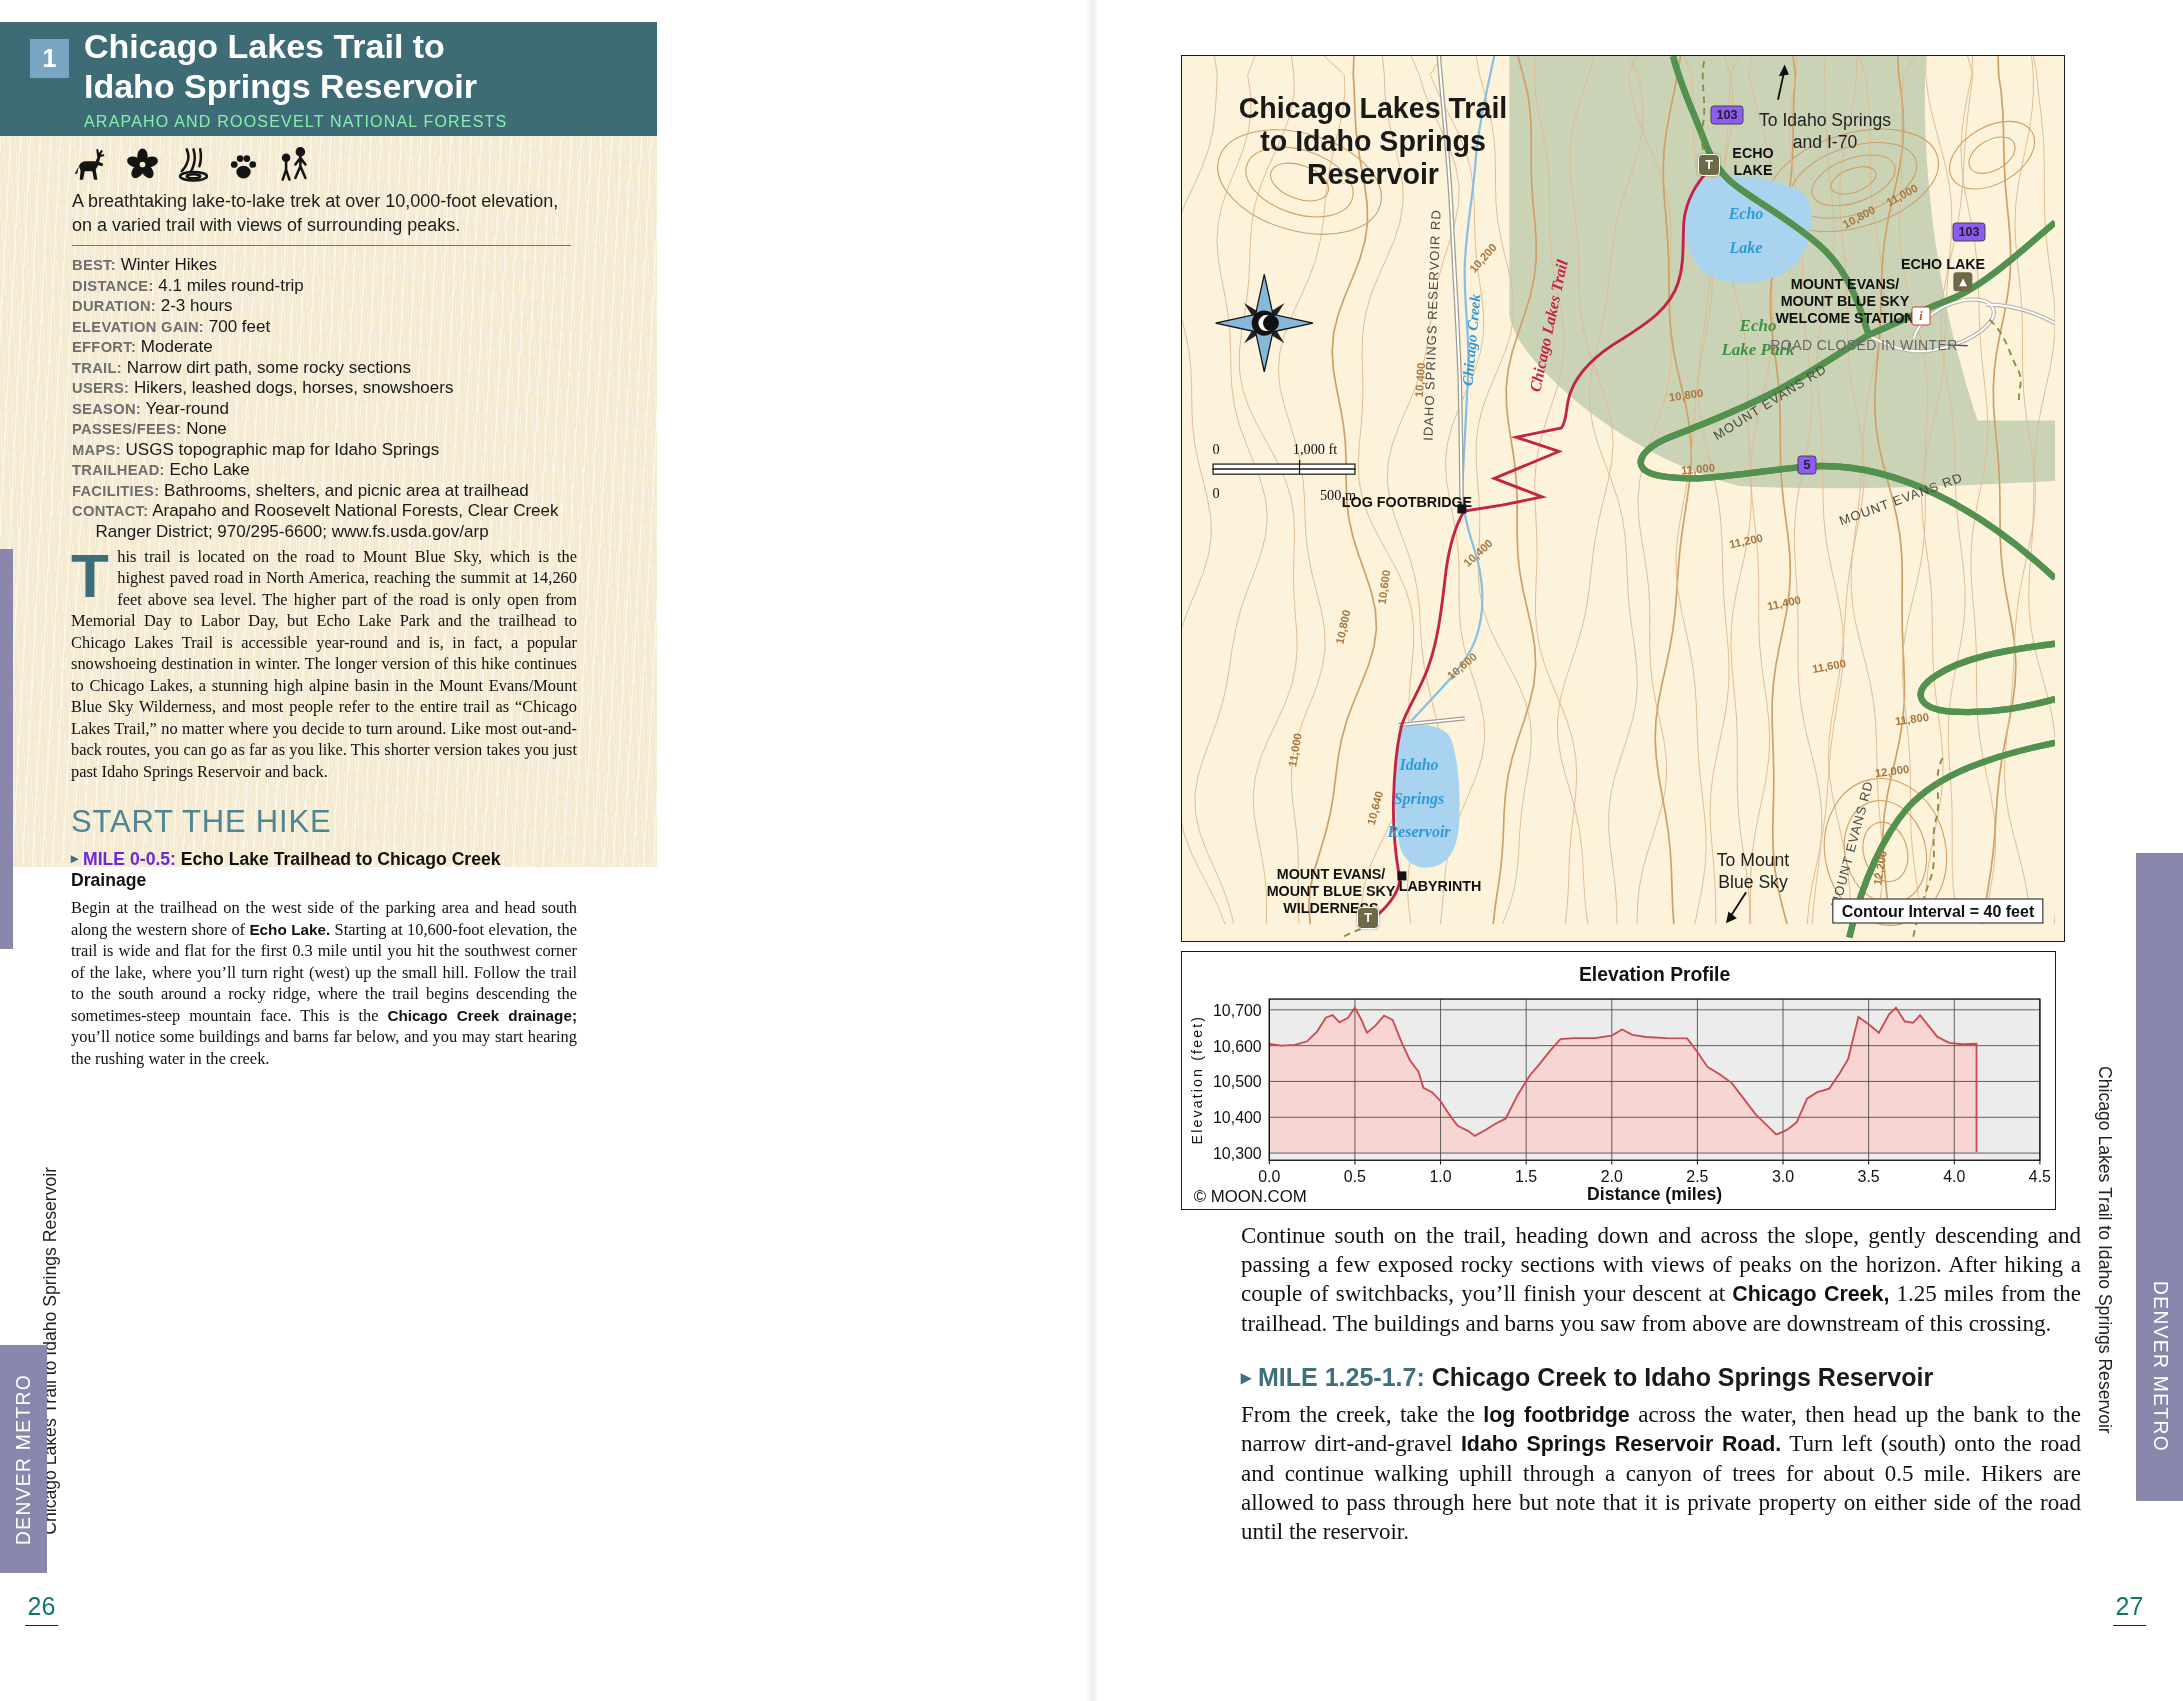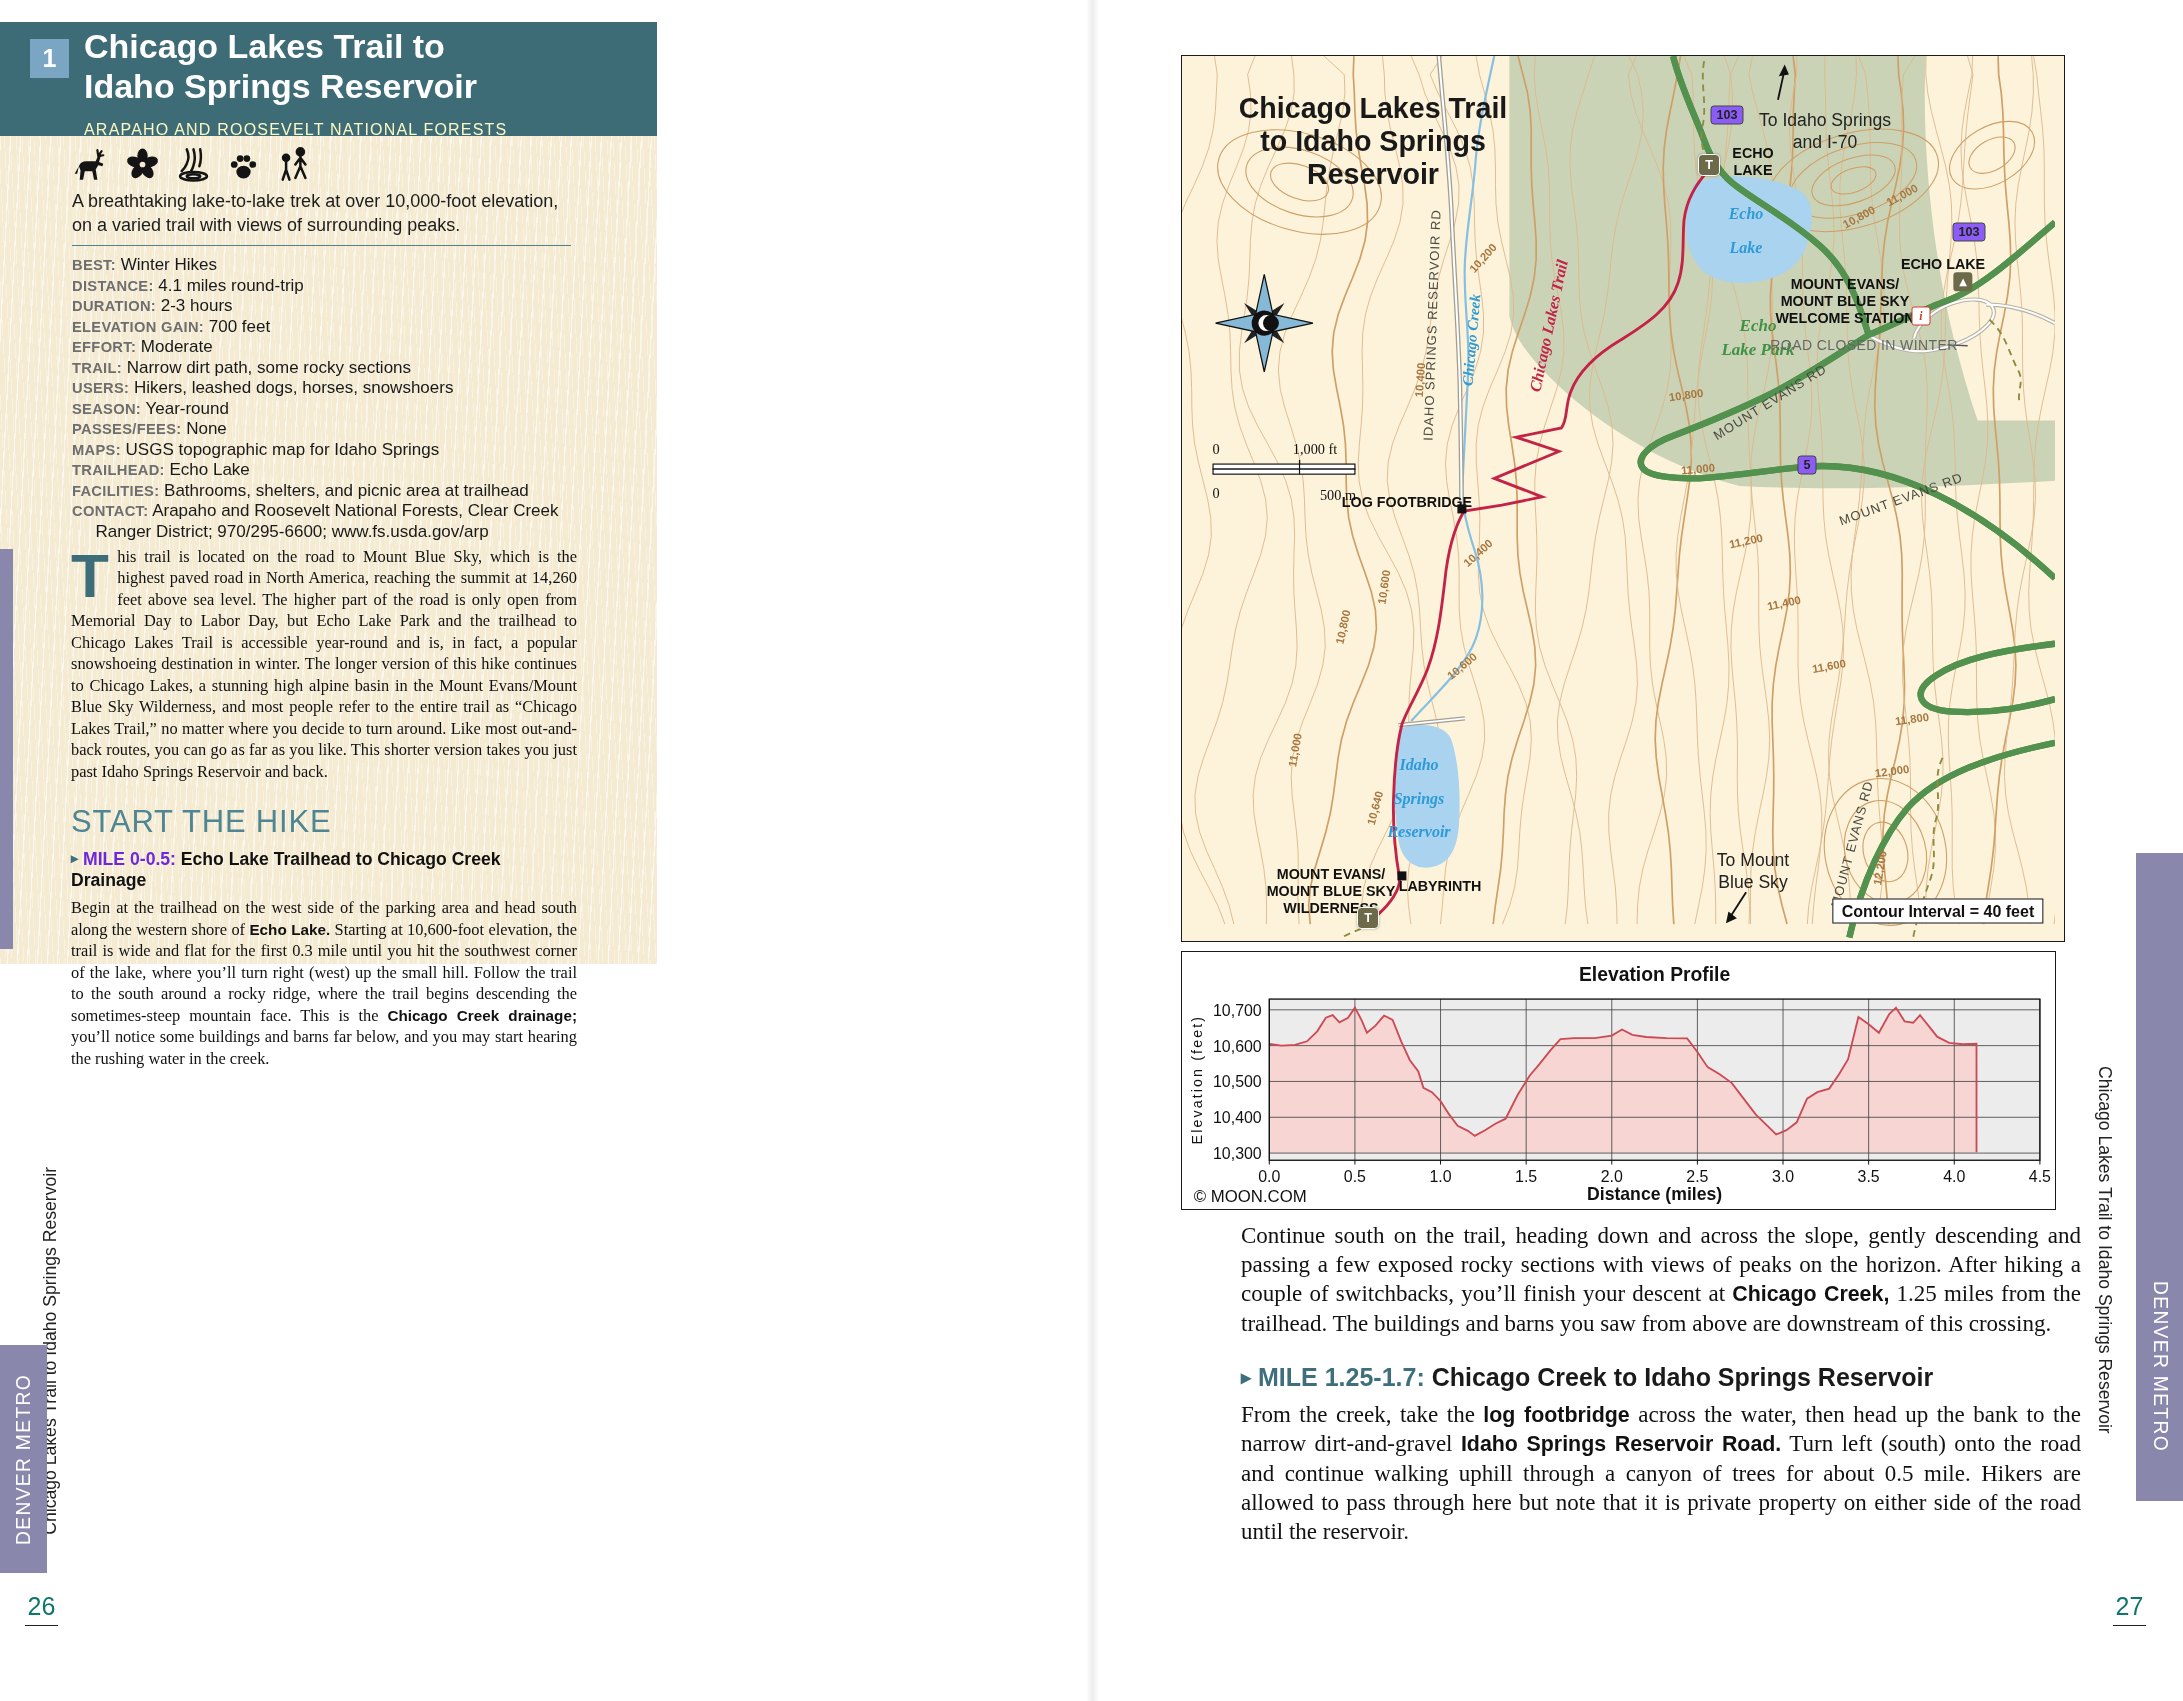--- a/index.html
+++ b/index.html
@@ -6,24 +6,24 @@
   .spread{position:relative;width:2183px;height:1701px;background:#fff;overflow:hidden;
           font-family:"Liberation Sans",sans-serif;color:#1a1a1a;}
   .gutter{position:absolute;left:1086px;top:0;width:13.4px;height:100%;
           background:linear-gradient(90deg,rgba(0,0,0,0) 0%,rgba(0,0,0,.07) 50%,rgba(0,0,0,0) 100%);}
 
   
   .hdr{position:absolute;left:0;top:22px;width:657px;height:114px;background:#3e6c76;}
   .badge{position:absolute;left:30px;top:17px;width:39px;height:39px;background:#7ba6c3;
          display:flex;align-items:center;justify-content:center;color:#fff;font:700 25px "Liberation Sans",sans-serif;}
   .htitle{position:absolute;left:84px;top:5px;font:600 34px/1.17 "Liberation Sans",sans-serif;color:#fff;white-space:pre-line;}
-  .hsub{position:absolute;left:84px;top:91px;font:400 16px "Liberation Sans",sans-serif;letter-spacing:1.2px;color:#fef9c3;margin-top:8px;}
-
-  
-  .infoband{position:absolute;left:0;top:136px;width:657px;height:828px;background-color:#f4ebd2;
+  .hsub{position:absolute;left:84px;top:91px;font:400 16px "Liberation Sans",sans-serif;letter-spacing:1.2px;color:#86efac;}
+
+  
+  .infoband{position:absolute;left:0;top:136px;width:657px;height:731px;background-color:#f4ebd2;
     background-image:repeating-linear-gradient(93deg,rgba(255,255,255,.55) 0 1.3px,rgba(255,255,255,0) 1.3px 10px),
                      repeating-linear-gradient(87deg,rgba(255,255,255,.35) 0 0.8px,rgba(255,255,255,0) 0.8px 5.9px);}
   .icons{position:absolute;left:72px;top:10px;display:flex;gap:11.8px;}
   .icon{width:39px;height:37px;}
   .icon svg{width:100%;height:100%;}
   .summary{position:absolute;left:72px;top:54px;width:504px;font:400 18px/1.33 "Liberation Sans",sans-serif;color:#1c1c1c;}
   .rule{position:absolute;left:72px;top:109px;width:499px;border:none;border-top:1.7px solid #53808b;margin:0;}
   .stats{position:absolute;left:72px;top:119px;width:544px;}
   .stat{font:400 17px/20.5px "Liberation Sans",sans-serif;color:#191919;padding-left:23.5px;text-indent:-23.5px;}
   .sl{font:700 14.7px "Liberation Sans",sans-serif;color:#6e6e6e;letter-spacing:0.3px;}

